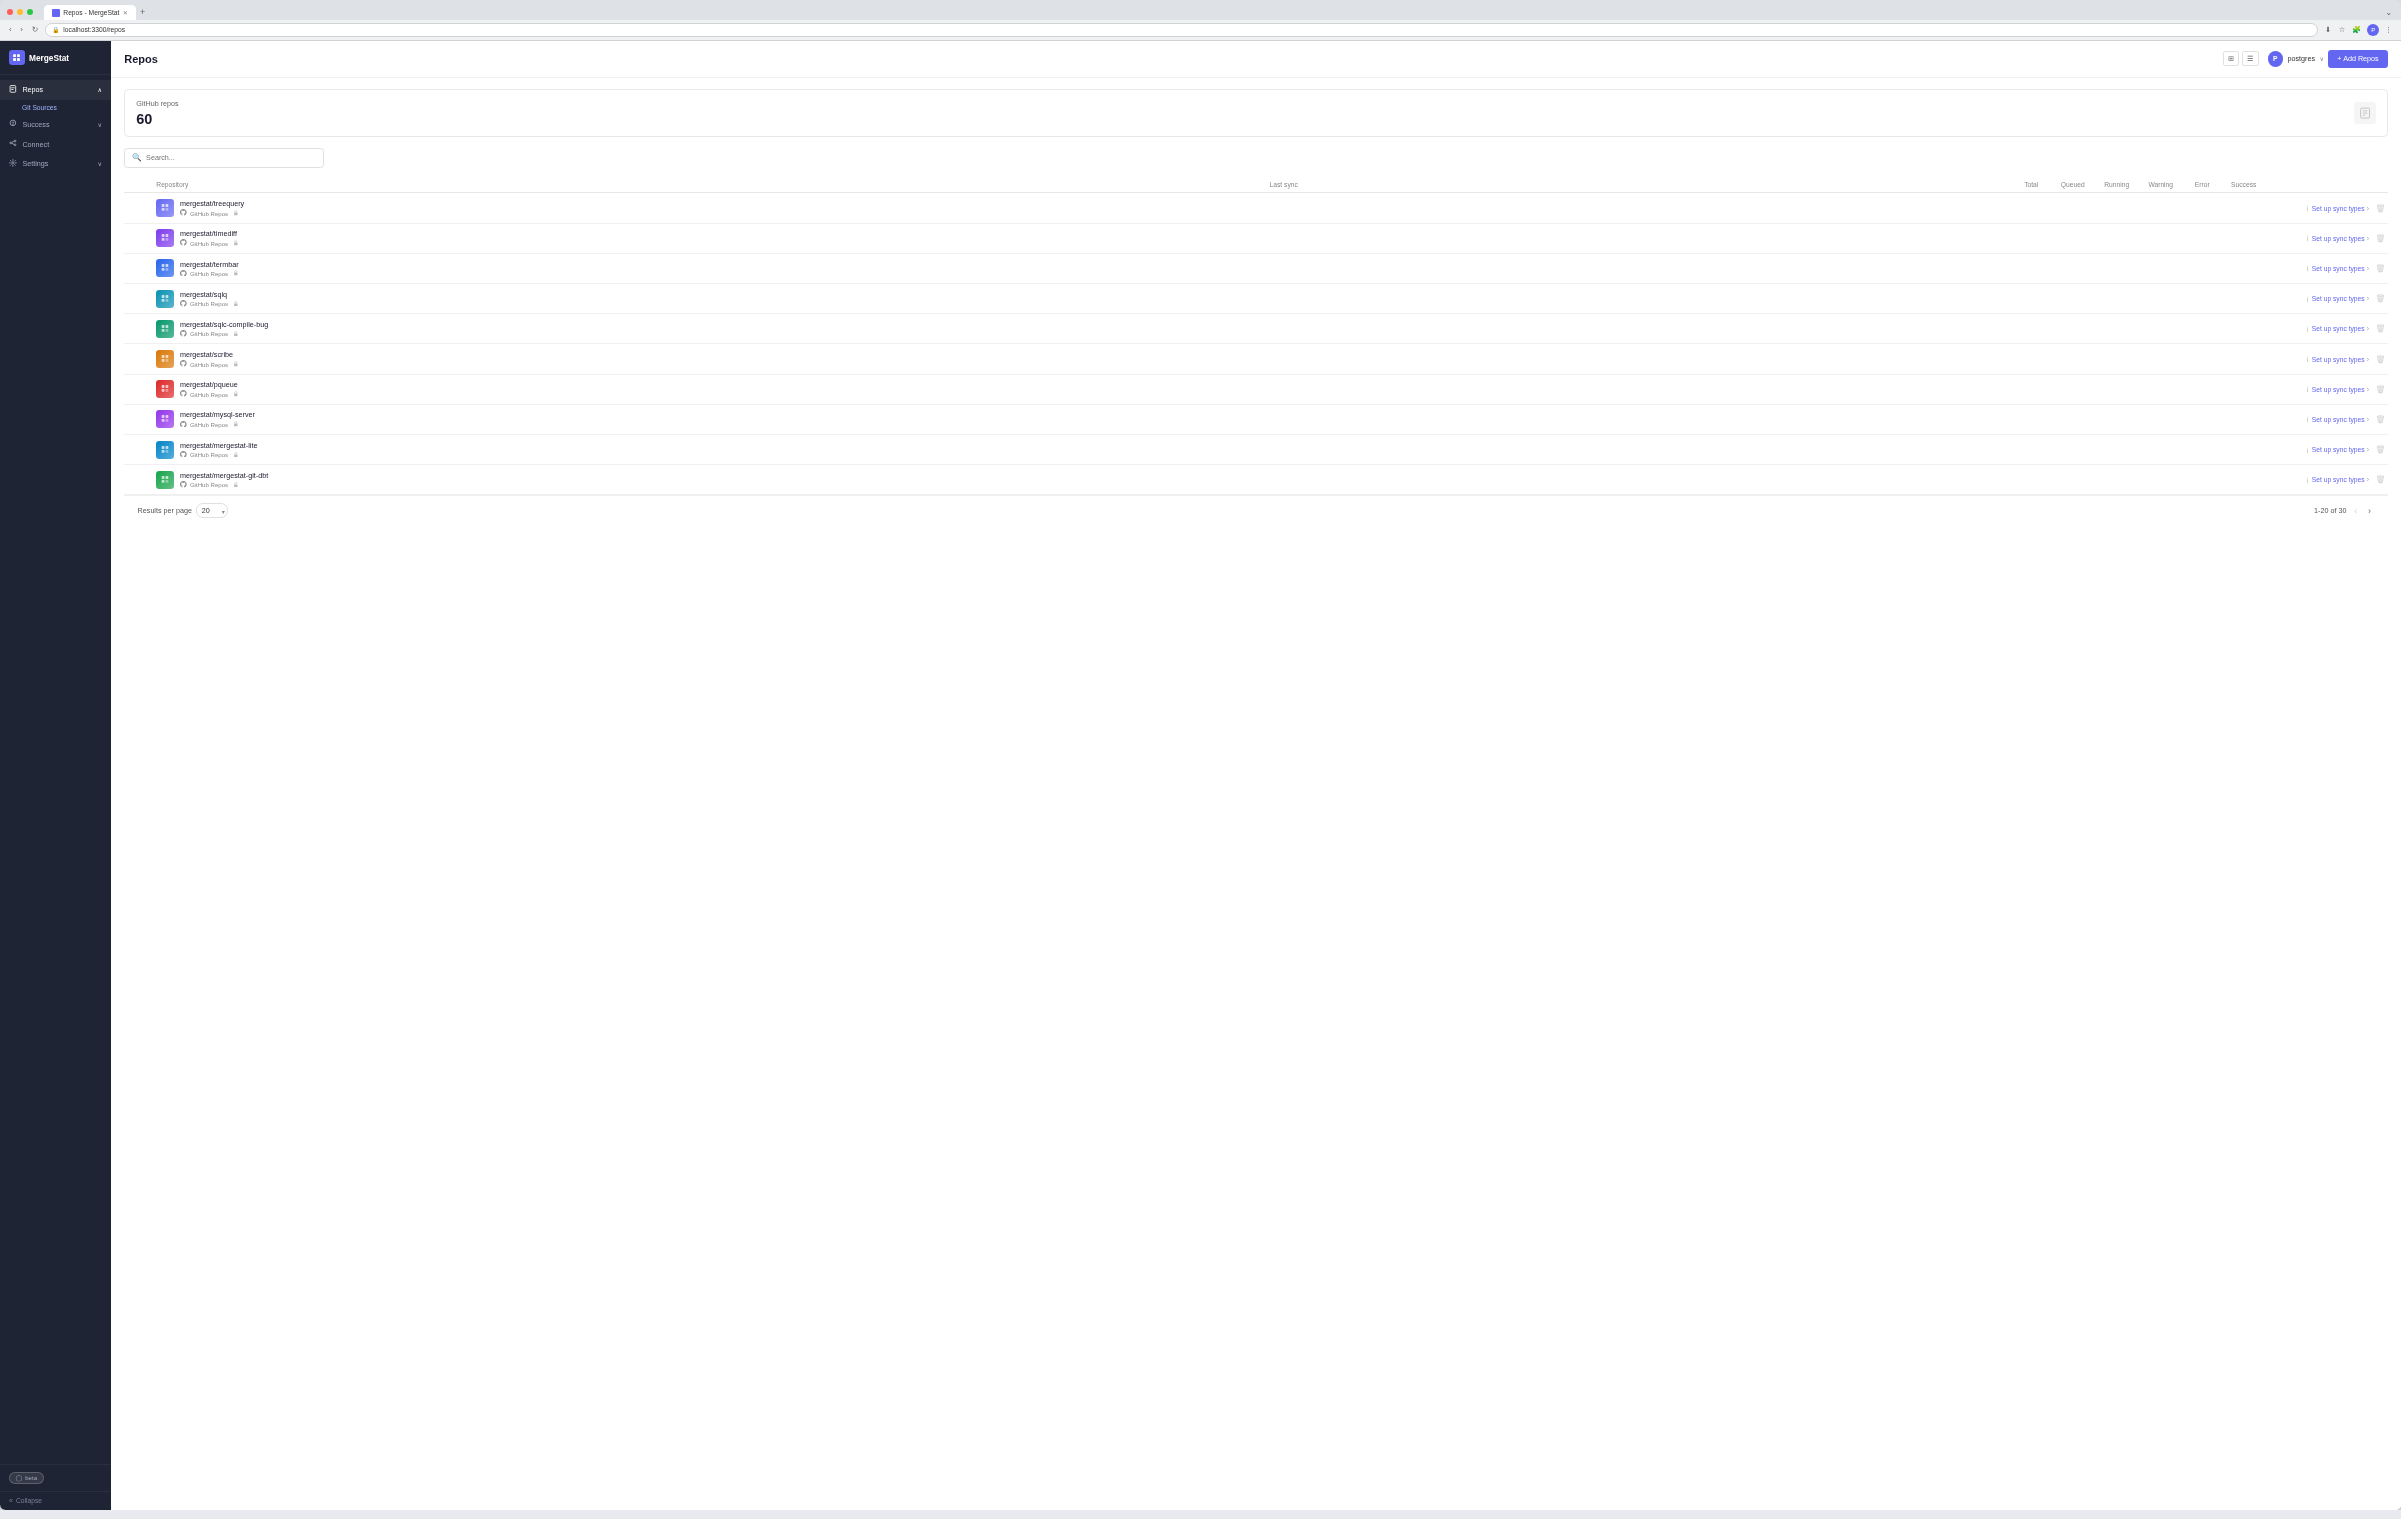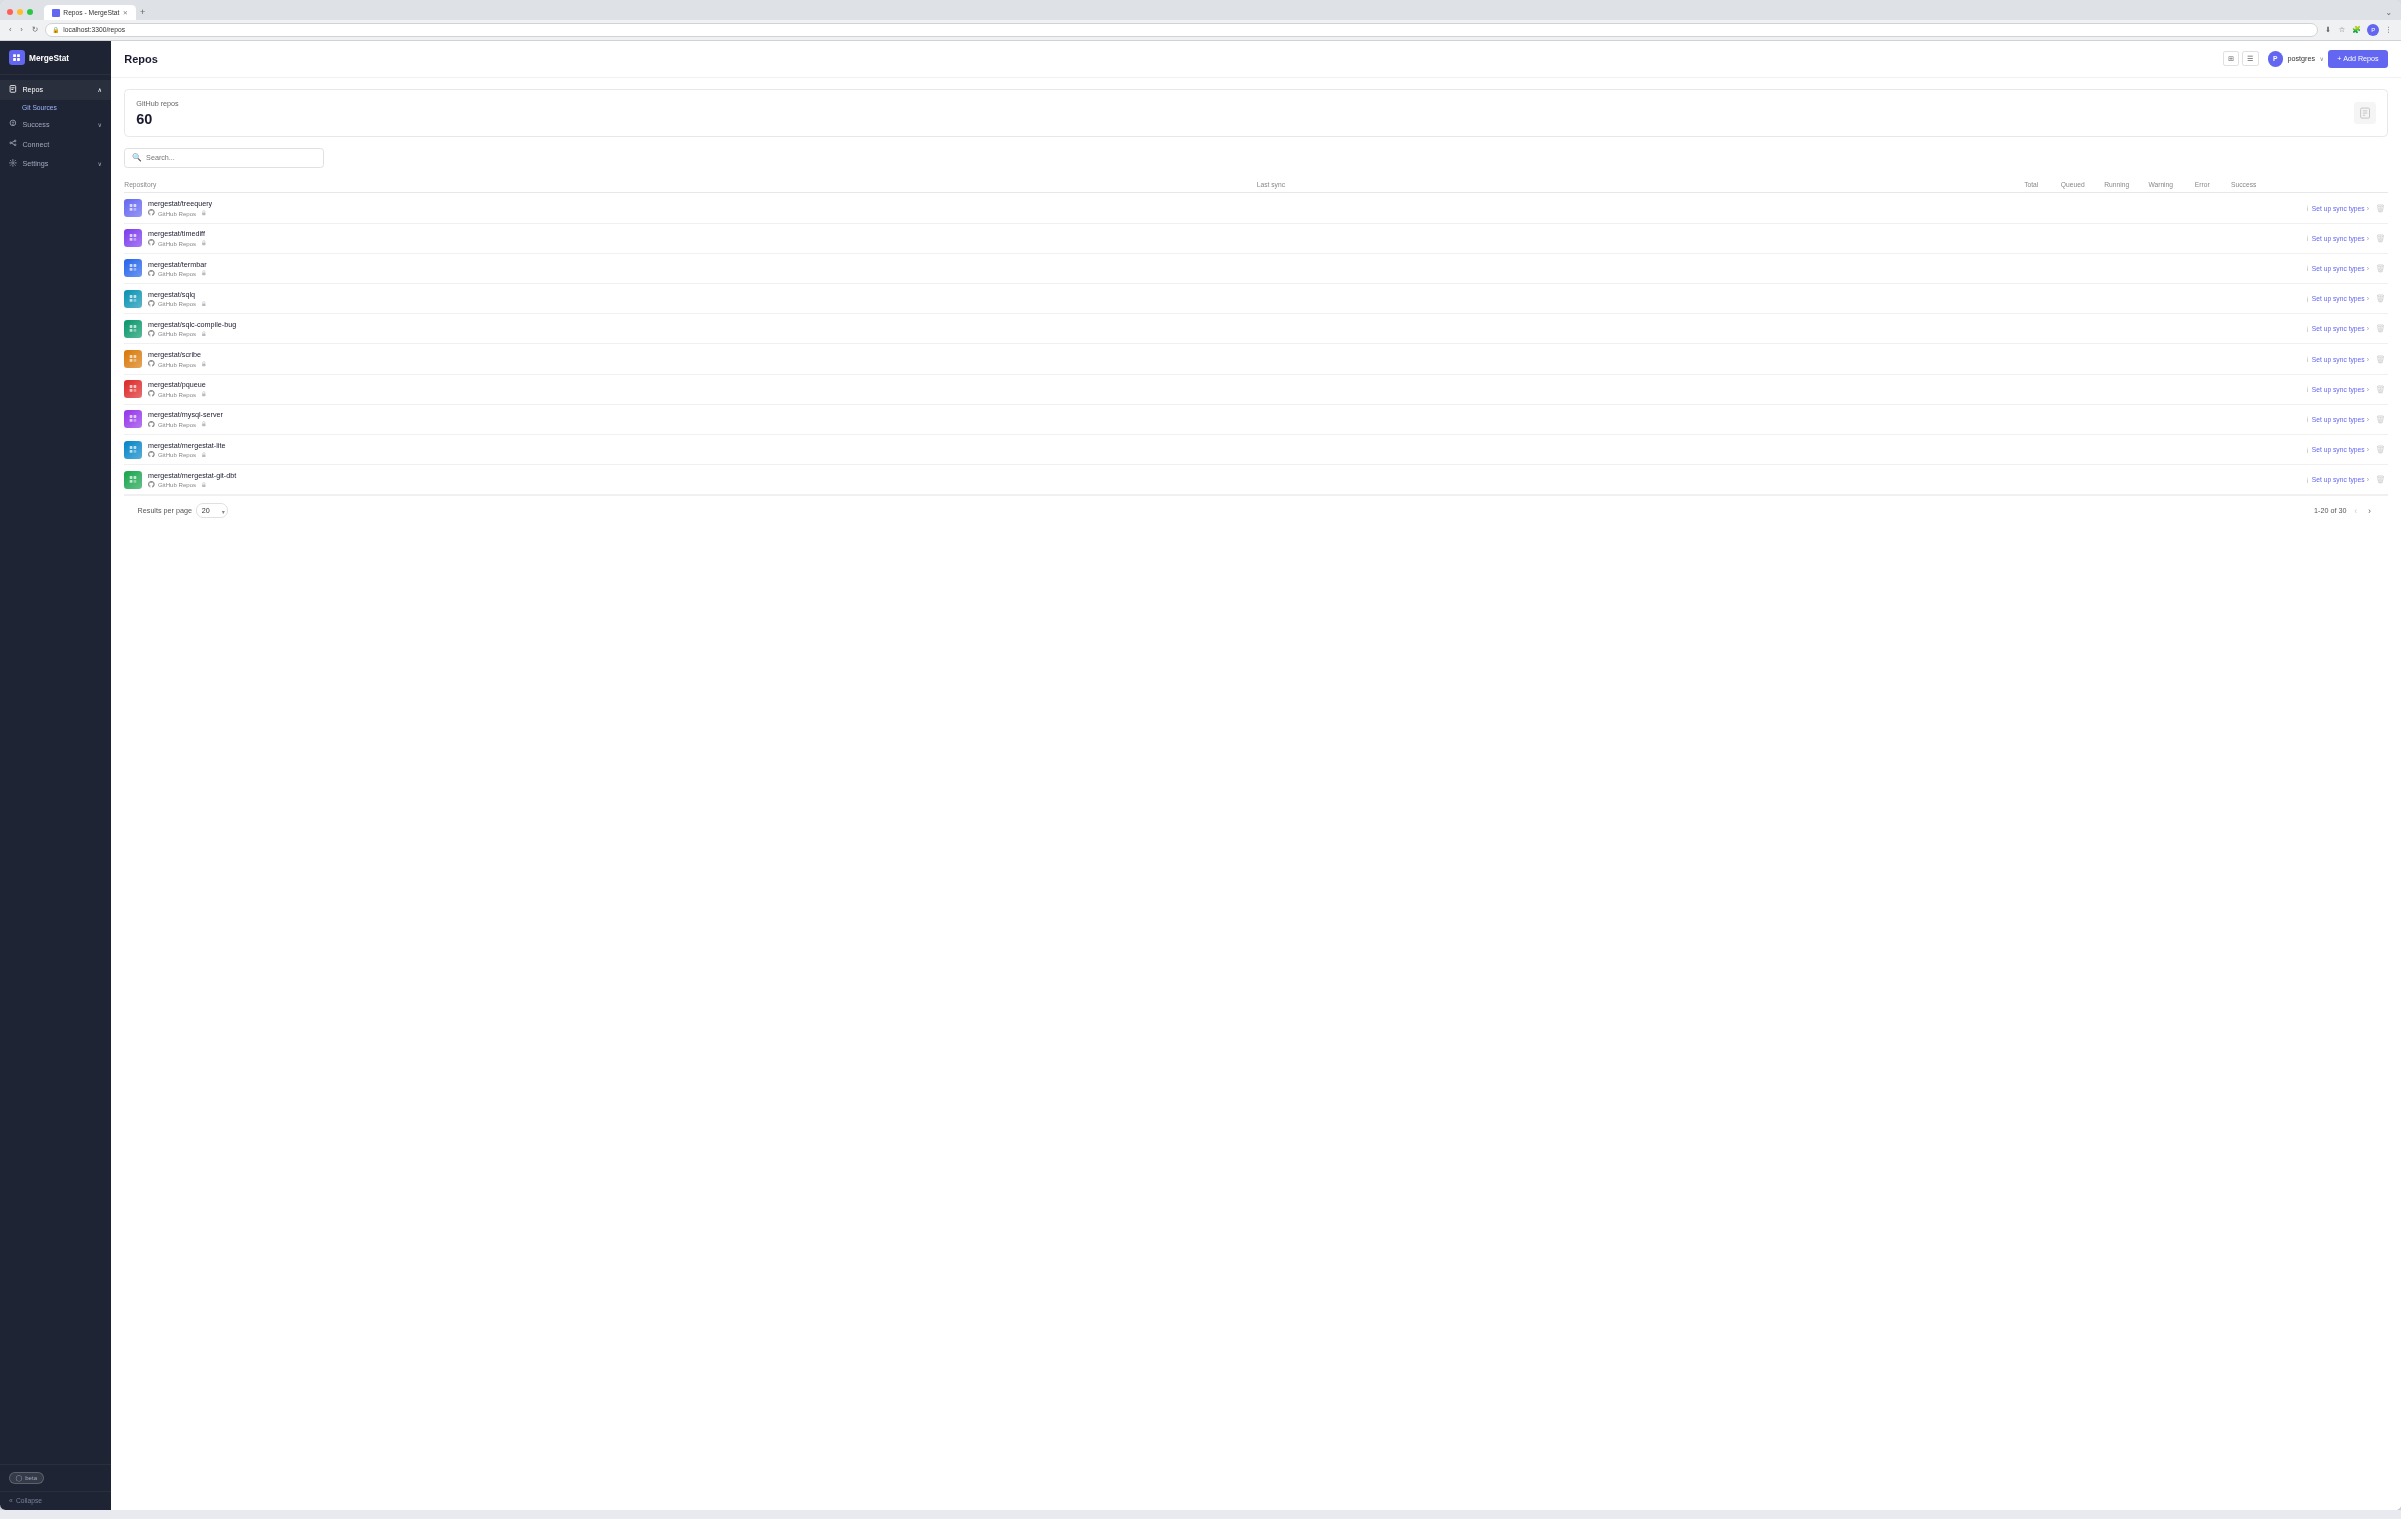--- a/index.html
+++ b/index.html
@@ -64,21 +64,21 @@
     .stat-icon { width: 22px; height: 22px; background: #f5f5f5; border-radius: 3.3px; display: flex; align-items: center; justify-content: center; color: #aaa; font-size: 10px; }
 
     
     .table-section { padding: 0 13.3px 11px; }
     .search-bar { margin-bottom: 9px; }
     .search-input-wrap { display: flex; align-items: center; gap: 4.4px; border: 0.6px solid #e0e0e0; border-radius: 3.3px; padding: 4.4px 6.7px; width: 200px; background: #fff; }
     .search-input { border: none; outline: none; font-size: 7.2px; color: #333; flex: 1; background: transparent; }
     .search-icon-el { color: #bbb; font-size: 7.8px; }
 
     .table-header { display: flex; align-items: center; padding: 4.4px 0; border-bottom: 1.1px solid #e8e8e8; font-size: 6.7px; color: #888; font-weight: 500; }
-    .col-repo { flex: 3; }
+    .col-repo { flex: 3; margin-left: 32px; }
     .col-lastsync { flex: 2; }
     .col-total { width: 39px; text-align: center; }
     .col-queued { width: 44px; text-align: center; }
     .col-running { width: 44px; text-align: center; }
     .col-warning { width: 44px; text-align: center; }
     .col-error { width: 39px; text-align: center; }
     .col-success { width: 44px; text-align: center; }
     .col-actions { width: 122px; text-align: right; }
 
     .table-row { display: flex; align-items: center; padding: 5.6px 0; border-bottom: 0.6px solid #f0f0f0; }

